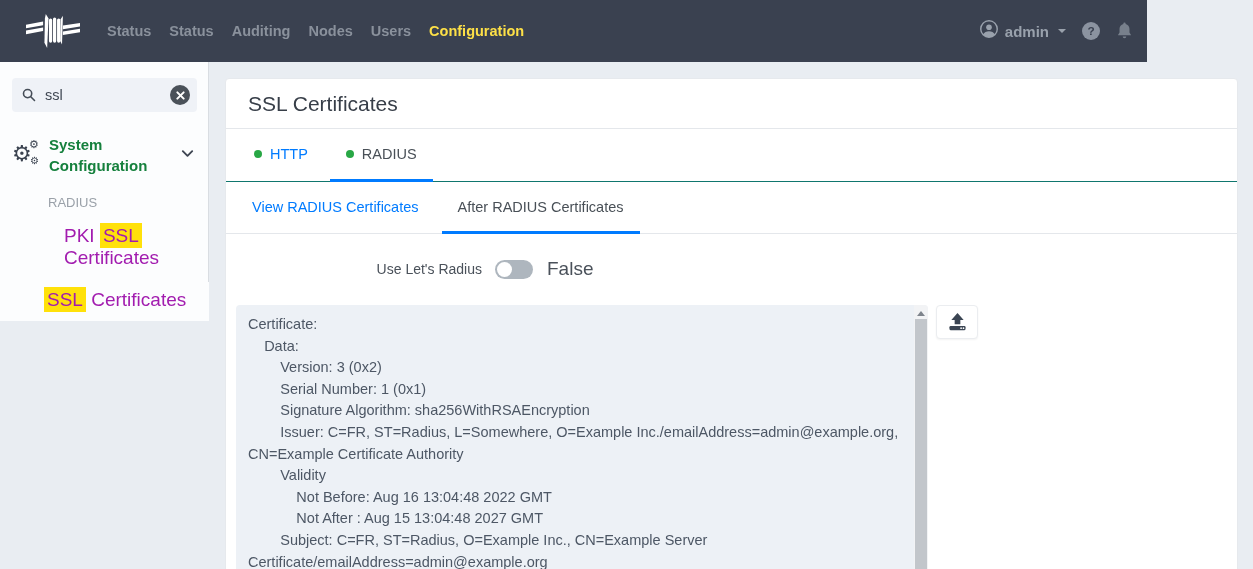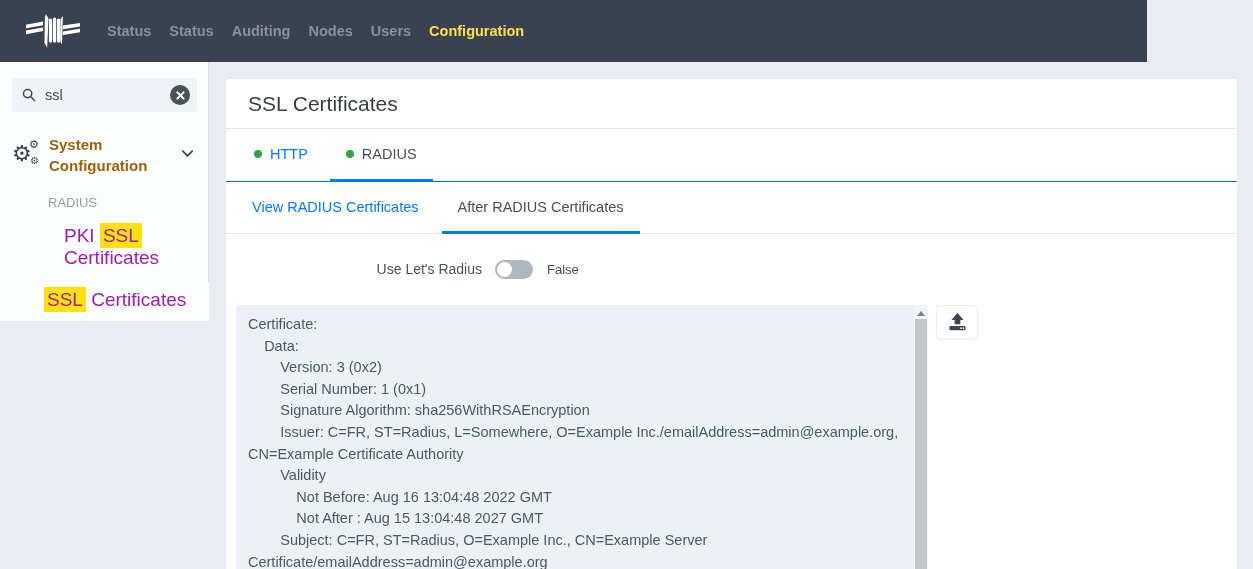--- a/index.html
+++ b/index.html
@@ -50,21 +50,21 @@
     display:flex; align-items:center; justify-content:center; cursor:pointer; flex:0 0 auto;
   }
   .sys-config{
     margin-top:22px; padding:0 14px 0 12px; display:flex; align-items:center; cursor:pointer;
   }
   .gears{ position:relative; width:30px; height:30px; color:#3b4350; flex:0 0 auto; }
   .gear-big{ position:absolute; left:0px; top:1px; font-size:22px; line-height:26px; }
   .gear-small-1{ position:absolute; left:17px; top:-1px; font-size:11px; line-height:11px; }
   .gear-small-2{ position:absolute; left:18px; top:16px; font-size:10px; line-height:10px; }
   .sys-config-label{
-    flex:1; margin-left:7px; font-size:15px; font-weight:700; color:#a16207; line-height:21px;
+    flex:1; margin-left:7px; font-size:15px; font-weight:700; color:#15803d; line-height:21px;
   }
   .sys-config .chev{ flex:0 0 auto; margin-left:4px; }
   .side-group-header{
     margin:19px 0 0 48px; font-size:13px; color:#9aa1a9;
   }
   .side-item{ font-size:19px; color:#a21caf; cursor:pointer; }
   .side-item.pki{ margin:15px 0 0 64px; }
   .side-item.ssl{ margin:20px 0 0 44px; }
   .side-item mark{ background:#ffe10a; color:inherit; padding:2px 3px; }
 
@@ -109,21 +109,21 @@
     width:256px; flex:0 0 auto; text-align:right; color:#4a515a;
   }
   .encrypt .label-col{ font-size:14px; }
   .control-col{ display:flex; align-items:center; margin-left:13px; }
   .toggle{
     width:38px; height:19px; border-radius:10px; background:#aeb6be; position:relative; cursor:pointer;
   }
   .toggle .knob{
     position:absolute; left:2px; top:2px; width:15px; height:15px; border-radius:50%; background:#ffffff;
   }
-  .toggle-value{ margin-left:14px; font-size:13px; color:#4a515a; }
+  .toggle-value{ margin-left:14px; font-size:19px; color:#4a515a; }
 
   .form-row.cert{ margin-top:17px; align-items:flex-start; }
   .cert .label-col{ font-size:13.5px; padding-top:9px; }
   .cert-wrapper{ position:relative; margin-left:10px; width:692px; height:276px; }
   .cert-box{
     width:100%; height:100%; background:#edf1f6; border-radius:4px;
     padding:9px 26px 0 12px; font-size:14.5px; line-height:21.6px; color:#4d5765;
     white-space:pre-wrap; overflow-wrap:break-word; overflow:hidden;
   }
   .fake-scrollbar{
@@ -160,20 +160,44 @@
       <polygon points="41,23.5 60,20.5 60,24.5 41,27.5"></polygon>
     </svg>
   </div>
   <div class="nav-links">
     <a class="nav-item">Status</a>
     <a class="nav-item">Status</a>
     <a class="nav-item">Auditing</a>
     <a class="nav-item">Nodes</a>
     <a class="nav-item">Users</a>
     <a class="nav-item active">Configuration</a>
+  </div>
+  <div class="nav-right">
+    <div class="user-menu">
+      <span>
+        <svg width="18" height="18" viewBox="0 0 16 16" fill="#99a1ac" xmlns="http://www.w3.org/2000/svg">
+          <path d="M8 0a8 8 0 1 0 0 16A8 8 0 0 0 8 0zm0 1.4a6.6 6.6 0 0 1 4.9 11.02c-.6-1.4-2.6-2.42-4.9-2.42s-4.3 1.02-4.9 2.42A6.6 6.6 0 0 1 8 1.4z"></path>
+          <circle cx="8" cy="6.4" r="2.5"></circle>
+        </svg>
+      </span>
+      <span class="user-name">admin</span>
+      <span class="caret"></span>
+    </div>
+    <div class="help-btn">
+      <svg width="18" height="18" viewBox="0 0 16 16" xmlns="http://www.w3.org/2000/svg">
+        <circle cx="8" cy="8" r="8" fill="#8b93a0"></circle>
+        <text x="8" y="11.7" text-anchor="middle" font-size="10.5" font-weight="bold" fill="#3a4150" font-family="Liberation Sans, sans-serif">?</text>
+      </svg>
+    </div>
+    <div class="bell-btn">
+      <svg width="17" height="18" viewBox="0 0 16 17" fill="#78808c" xmlns="http://www.w3.org/2000/svg">
+        <path d="M8 0.5a1.1 1.1 0 0 1 1.1 1.1v.25c2.1.5 3.6 2.35 3.6 4.55v3.4l1.3 2.2a.4.4 0 0 1-.35.6H2.35a.4.4 0 0 1-.35-.6l1.3-2.2V6.4c0-2.2 1.5-4.05 3.6-4.55V1.6A1.1 1.1 0 0 1 8 .5z"></path>
+        <path d="M6.3 13.6a1.7 1.7 0 0 0 3.4 0z"></path>
+      </svg>
+    </div>
   </div>
 </div>
 
 <div class="sidebar">
   <div class="search-box">
     <span style="display:flex;">
       <svg width="14" height="14" viewBox="0 0 15 15" fill="none" xmlns="http://www.w3.org/2000/svg">
         <circle cx="6" cy="6" r="4.4" stroke="#454d57" stroke-width="1.7"></circle>
         <line x1="9.4" y1="9.4" x2="13.4" y2="13.4" stroke="#454d57" stroke-width="1.7" stroke-linecap="round"></line>
       </svg>

